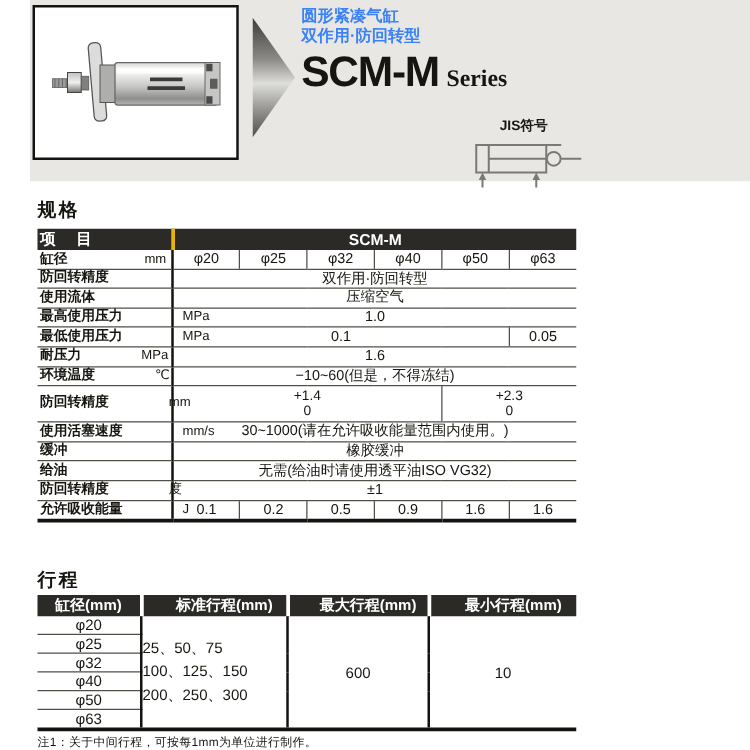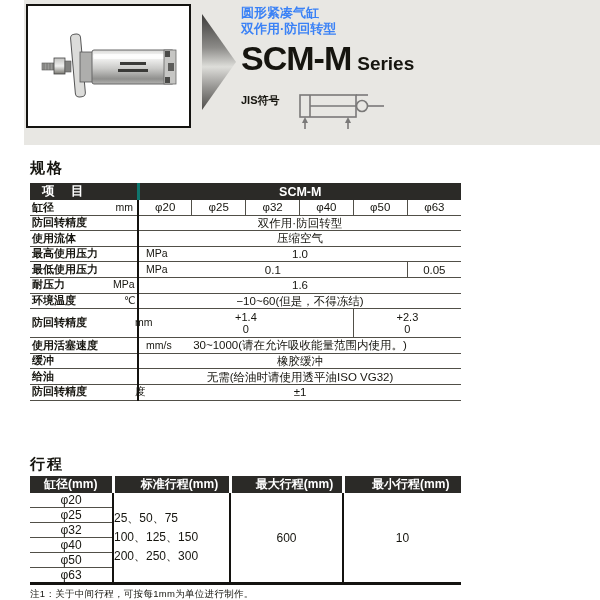--- a/index.html
+++ b/index.html
@@ -10,37 +10,37 @@
   }
   
   .banner{position:absolute;left:24px;top:0;width:576px;height:145px;background:#e8e7e3;}
   .photo-frame{position:absolute;left:26px;top:4px;width:161px;height:120px;background:#fff;border:2px solid #141310;}
   .photo-frame svg{display:block;}
   .big-arrow{position:absolute;left:202px;top:12px;}
   .titles{position:absolute;left:241px;top:5px;width:356px;}
   .t-line{font-size:13px;line-height:16px;font-weight:bold;color:#3b82f6;}
   .brand{margin-top:2px;white-space:nowrap;}
   .brand .main{font-size:34px;font-weight:bold;letter-spacing:-1px;}
-  .brand .suffix{font-size:19px;font-weight:bold;margin-left:6px;}
+  .brand .suffix{font-size:19px;font-weight:bold;margin-left:6px;font-family:Liberation Serif, serif;}
   .bore-line{margin-top:6px;font-size:15px;letter-spacing:1px;white-space:nowrap;}
-  .jis-row{margin-top:9px;display:flex;align-items:flex-start;}
+  .jis-row{margin-top:9px;display:flex;align-items:center;flex-direction:column;}
   .jis-label{font-size:11px;font-weight:bold;margin-top:6px;}
   .jis-sym{margin-left:12px;}
   
   .sec-head{position:absolute;left:30px;font-size:15px;font-weight:bold;letter-spacing:2px;}
   #spec-head{top:159px;}
   #stroke-head{top:455px;}
   .footnote{position:absolute;left:30px;top:588px;font-size:9.5px;letter-spacing:0.3px;}
   
   table{border-collapse:collapse;table-layout:fixed;}
   th{background:#2b2a27;color:#fff;font-weight:bold;padding:0;}
   
   #spec{position:absolute;left:30px;top:183px;width:431px;}
   #spec th{font-size:12.5px;height:16px;}
-  #spec th.item{text-align:left;padding-left:12px;border-right:3px solid #0f766e;letter-spacing:2px;}
+  #spec th.item{text-align:left;padding-left:2px;border-right:3px solid #eab308;letter-spacing:2px;}
   #spec td{height:14.6px;padding:0;border-bottom:1px solid #514f48;font-size:11.5px;line-height:1.05;}
   #spec td.item{border-right:2px solid #141310;}
   #spec td.item .it{display:flex;justify-content:space-between;align-items:baseline;padding:0 4px 0 2px;}
   #spec td.item .lab{font-size:11px;font-weight:bold;white-space:nowrap;}
   #spec td.item .unit{font-size:10.5px;white-space:nowrap;padding-left:48px;}
   #spec td.val{text-align:center;}
   #spec td.vd{border-left:1px solid #514f48;}
   #spec tr.tall td{height:28px;}
   #spec .tol{font-size:11px;line-height:12.5px;}
   #spec tr.last td{border-bottom:3px solid #141310;}
@@ -268,20 +268,34 @@
       </tr>
       <tr>
         <td class="item">
           <div class="it">
             <span class="lab">防回转精度</span>
             <span class="unit">度</span>
           </div>
         </td>
         <td class="val" colspan="6">±1</td>
       </tr>
+      <tr class="last">
+        <td class="item">
+          <div class="it">
+            <span class="lab">允许吸收能量</span>
+            <span class="unit">J</span>
+          </div>
+        </td>
+        <td class="val">0.1</td>
+        <td class="val vd">0.2</td>
+        <td class="val vd">0.5</td>
+        <td class="val vd">0.9</td>
+        <td class="val vd">1.6</td>
+        <td class="val vd">1.6</td>
+      </tr>
     </tbody>
 </table>
 
 <div class="sec-head" id="stroke-head">行程</div>
 
 <div class="tbl-wrap">
 <table id="stroke">
   <colgroup>
     <col style="width:83px">
         <col style="width:117px">

